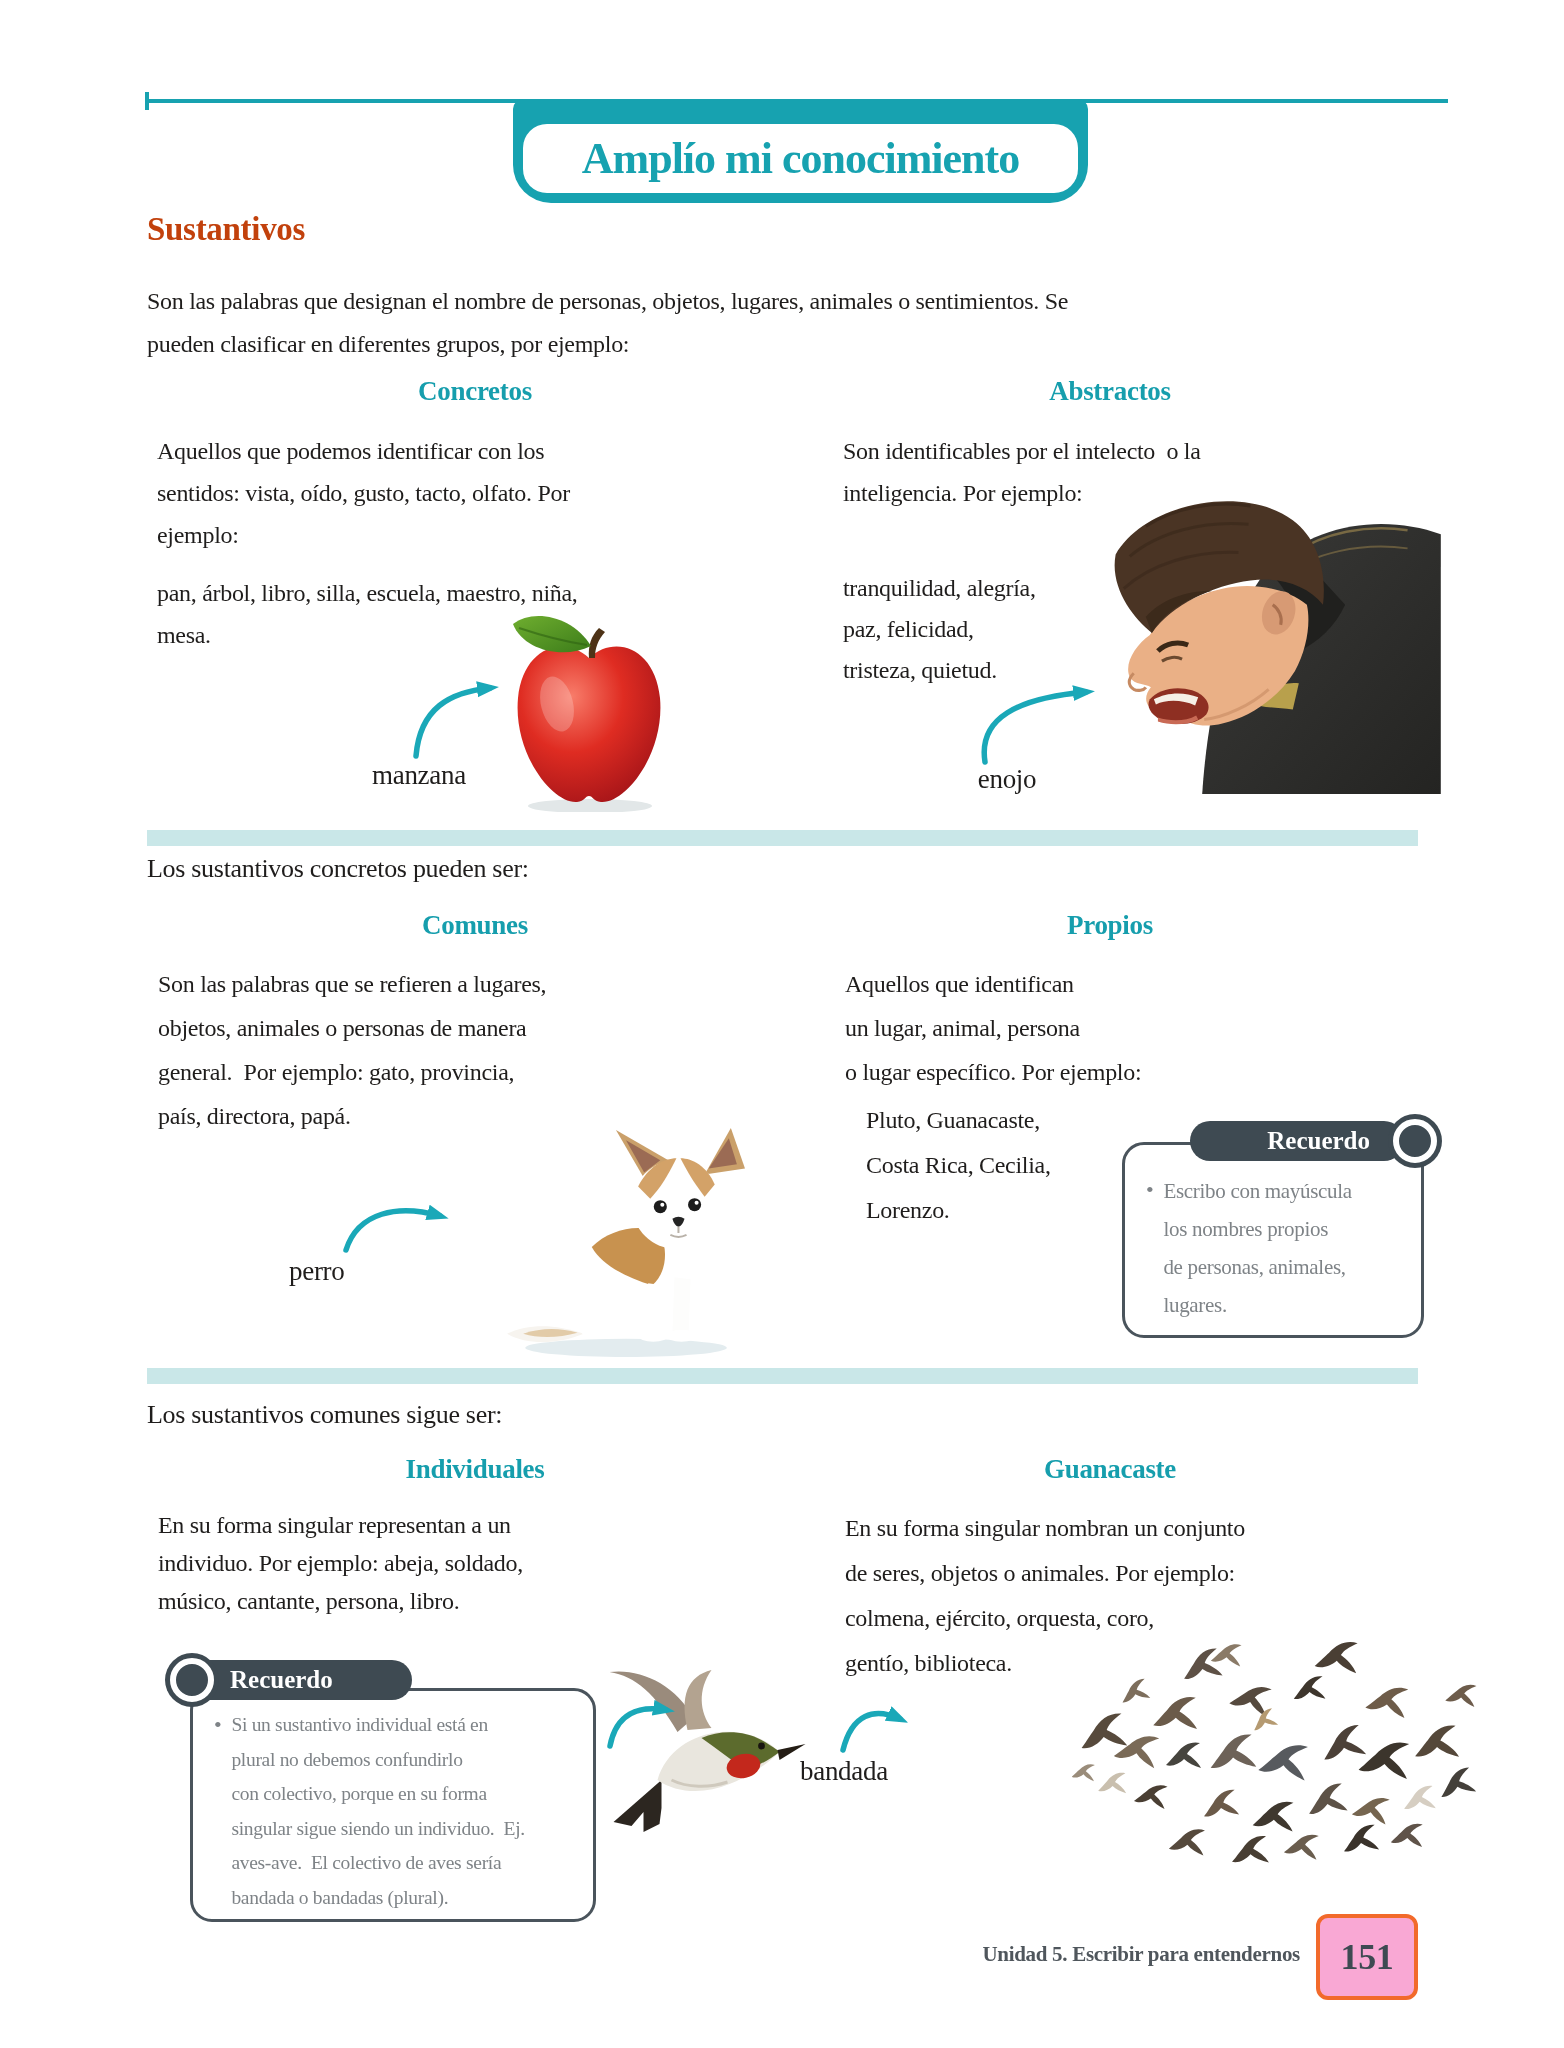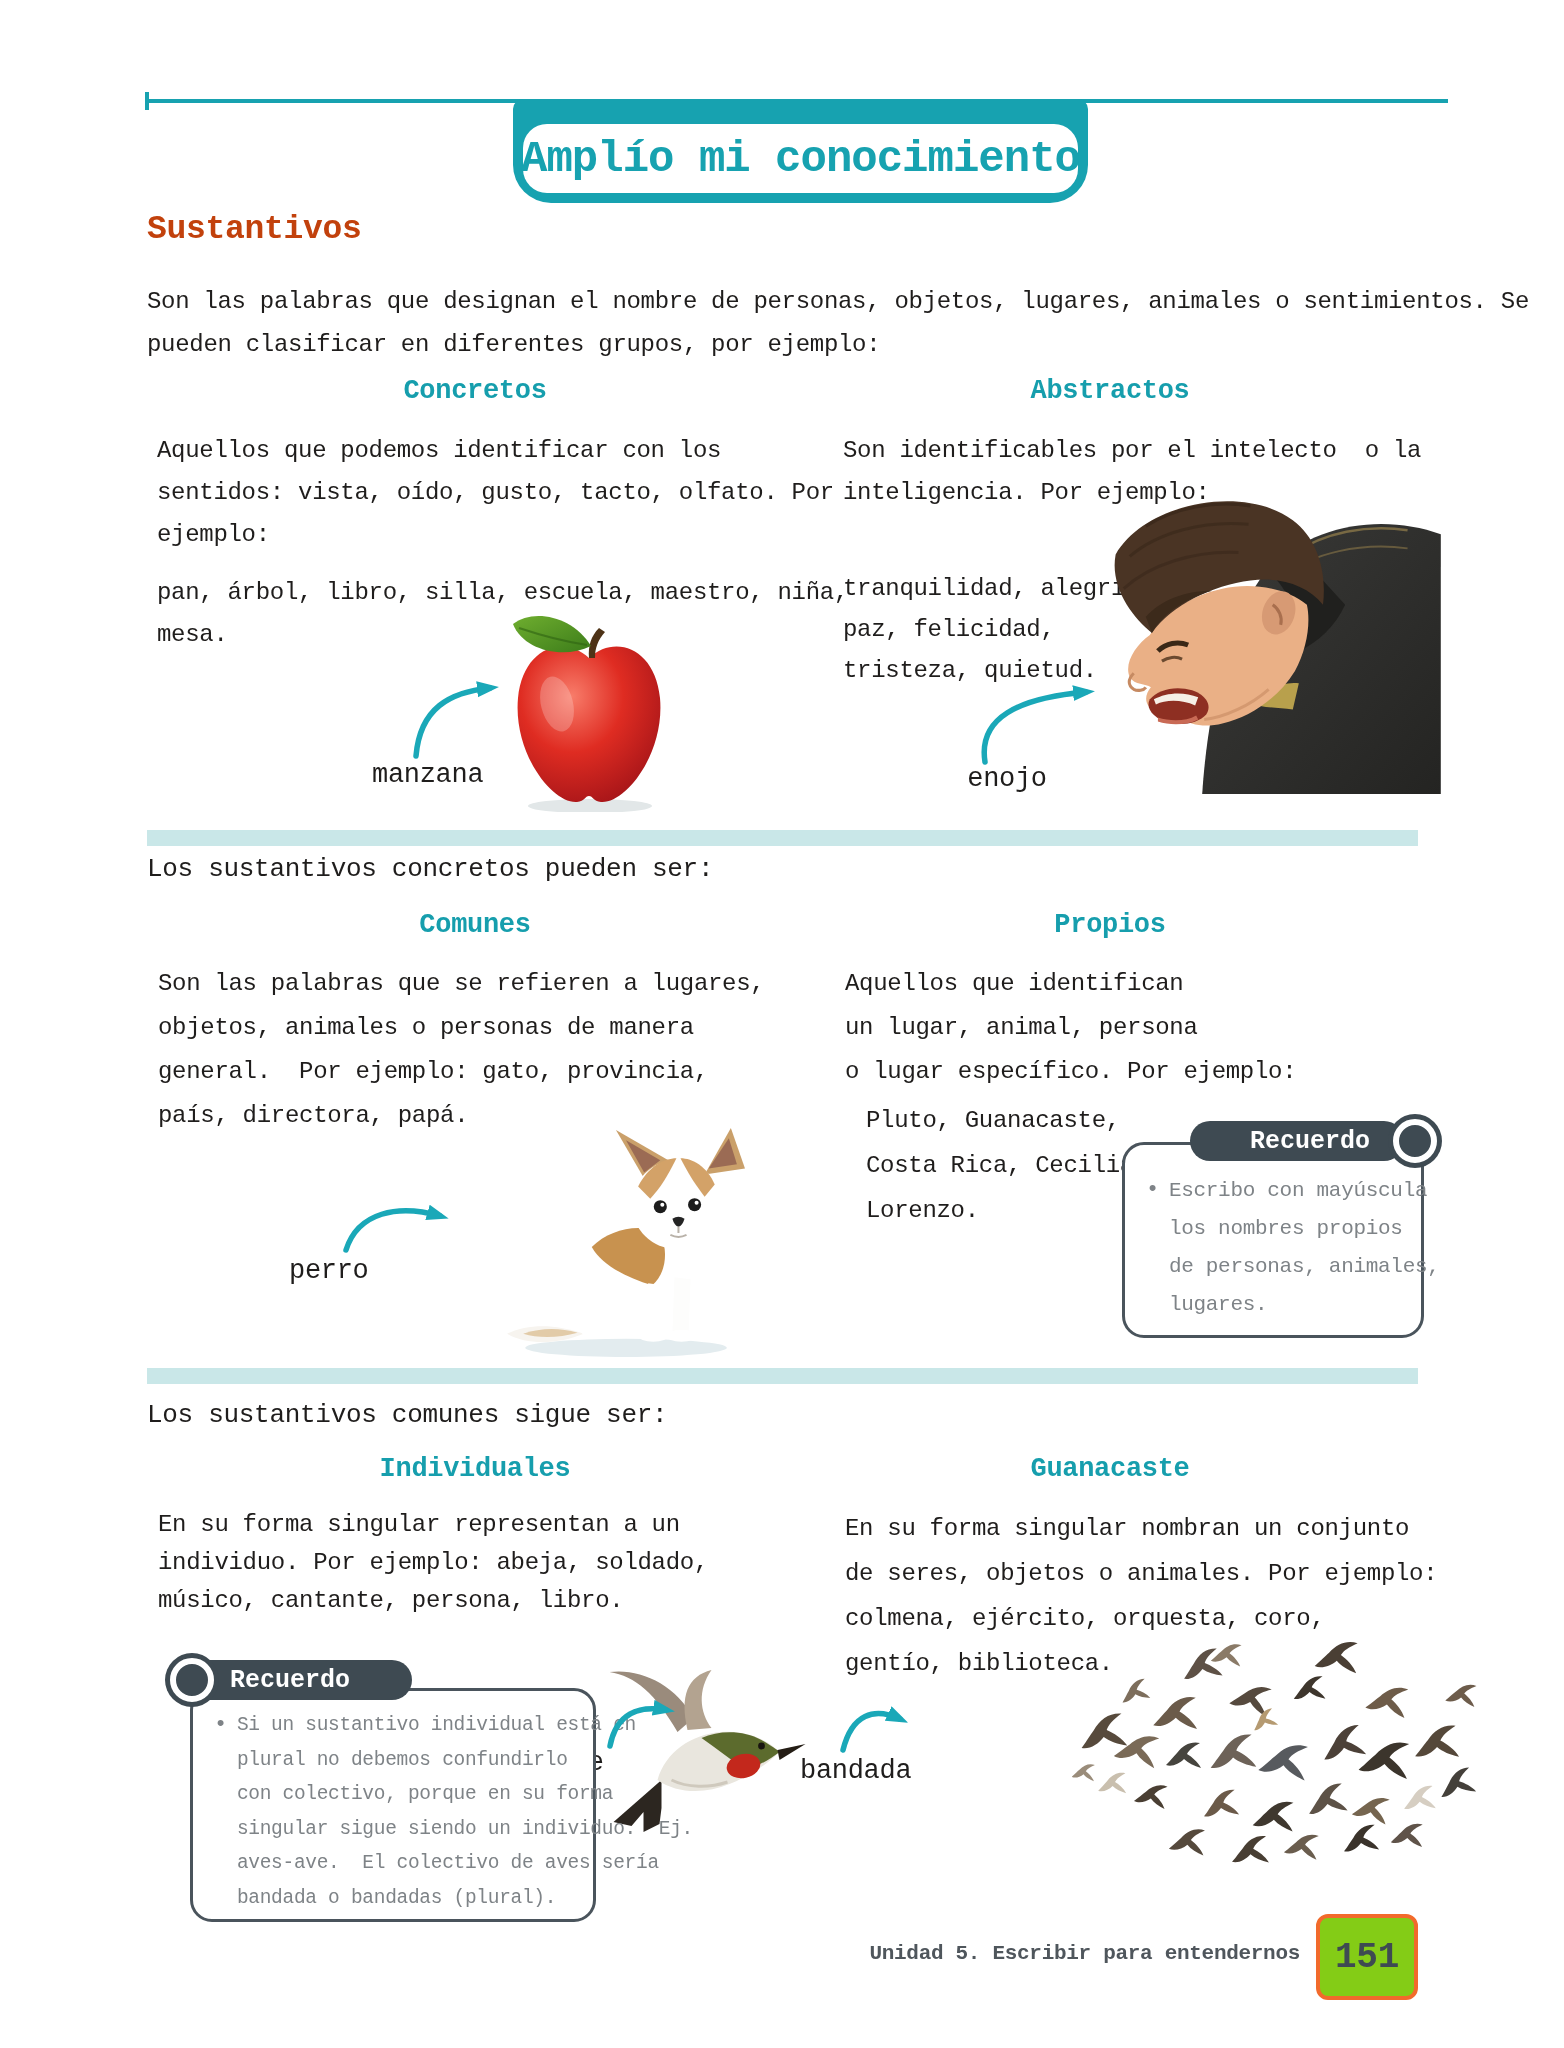--- a/index.html
+++ b/index.html
@@ -1,17 +1,17 @@
 <!DOCTYPE html>
 <html><head>
 <meta charset="utf-8">
 <style>
   html,body{margin:0;padding:0;background:#ffffff;}
   .page{position:relative;width:1564px;height:2048px;background:#fff;overflow:hidden;
-        font-family:Liberation Mono, monospace;color:#1f1d1c;letter-spacing:-0.3px;}
+        font-family:Liberation Serif, serif;color:#1f1d1c;letter-spacing:-0.3px;}
   .abs{position:absolute;}
   .rule{position:absolute;background:#17A2B0;}
   .banner{position:absolute;background:#17A2B0;border-radius:10px 10px 38px 38px;}
   .banner-inner{position:absolute;left:10px;right:10px;top:25px;bottom:10px;background:#fff;
         border-radius:24px;display:flex;align-items:center;justify-content:center;}
   .banner-title{font-weight:bold;font-size:44px;color:#17A2B0;letter-spacing:-1px;white-space:nowrap;}
   .page-heading{font-weight:bold;font-size:33px;color:#c2410c;}
   .lead{font-size:26px;white-space:pre;}
   .col-hdr{font-weight:bold;font-size:27px;color:#169EAD;text-align:center;}
   .body-text{font-size:24px;line-height:42px;white-space:pre;}
@@ -20,21 +20,21 @@
   .note-box{position:absolute;border:3.5px solid #4A545C;border-radius:22px;background:#fff;z-index:1;}
   .note-pill{position:absolute;background:#3E4A52;border-radius:21px;color:#fff;font-weight:bold;
         font-size:25px;display:flex;align-items:center;z-index:2;letter-spacing:0;}
   .note-circle{position:absolute;width:32px;height:32px;border-radius:50%;background:#3E4A52;
         border:6px solid #fff;box-shadow:0 0 0 5px #3E4A52;z-index:3;}
   .note-content{position:absolute;display:flex;gap:10px;color:#7E8387;z-index:2;}
   .note-bullet{font-size:22px;line-height:1.6;}
   .note-text{white-space:pre;}
   .arrow-layer{position:absolute;left:0;top:0;width:1564px;height:2048px;pointer-events:none;z-index:4;}
   .footer-unit{position:absolute;font-weight:bold;font-size:21px;color:#4F565C;text-align:right;white-space:nowrap;}
-  .page-num-box{position:absolute;border:4px solid #F26A2B;border-radius:12px;background:#84cc16;
+  .page-num-box{position:absolute;border:4px solid #F26A2B;border-radius:12px;background:#f9a8d4;
         display:flex;align-items:center;justify-content:center;font-weight:bold;font-size:36px;color:#3E4A52;}
   svg{display:block;}
 </style>
 </head>
 <body>
 
 <div class="page">
 
   <div class="rule" style="left:145px;top:92px;width:4px;height:18px;"></div>
   <div class="rule" style="left:147px;top:99px;width:1301px;height:4px;"></div>

